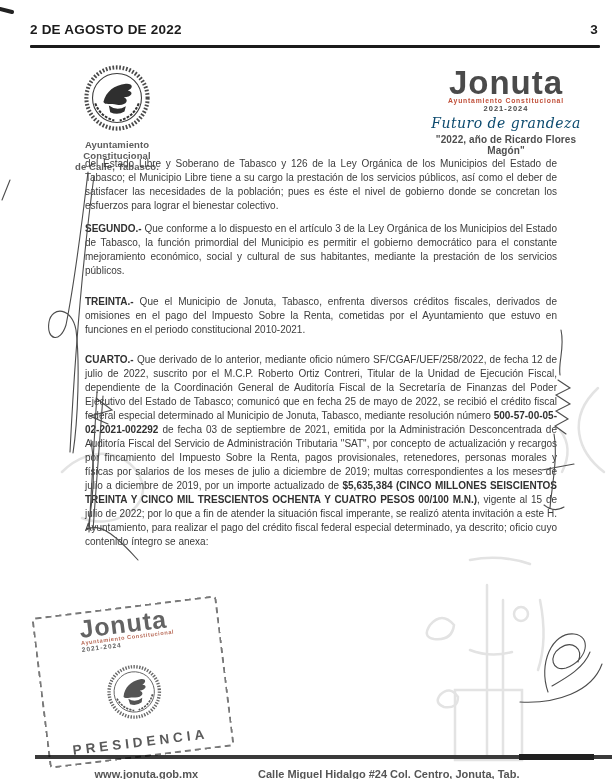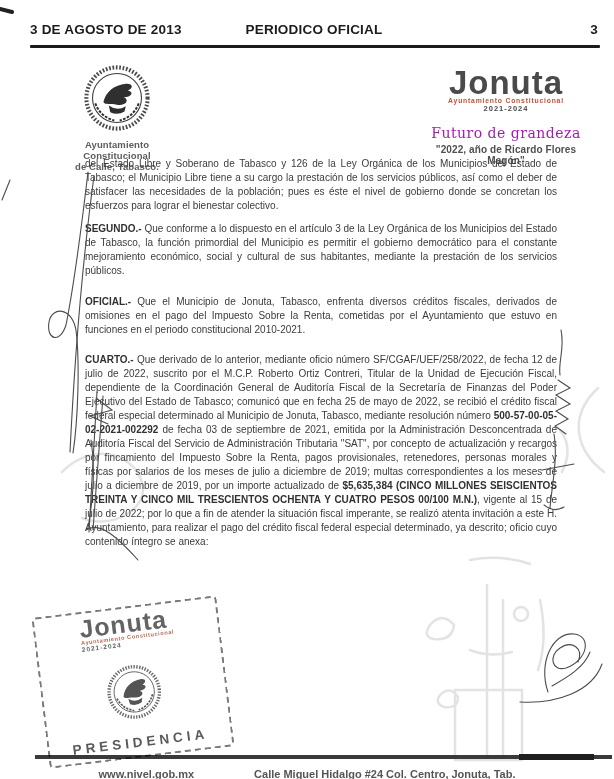--- a/index.html
+++ b/index.html
@@ -29,22 +29,22 @@
   }
 
   .right-logo{position:absolute;right:18px;top:68px;width:180px;text-align:center;}
   .jonuta-word{
     font-size:33px;font-weight:800;color:#4a4a4a;letter-spacing:1px;line-height:30px;
     font-family:"Liberation Sans",sans-serif;
   }
   .jonuta-sub{font-size:6.8px;font-weight:bold;color:#c0503a;letter-spacing:.8px;margin-top:-1px;}
   .jonuta-term{font-size:7.5px;font-weight:bold;color:#4a4a4a;letter-spacing:1px;}
   .jonuta-motto{
-    font-family:"DejaVu Serif",serif;font-size:14px;color:#a21caf;
-    margin-top:12px;letter-spacing:.5px;
+    font-family:"DejaVu Serif",serif;font-style:italic;font-size:14px;color:#0c4a6e;
+    margin-top:2px;letter-spacing:.5px;
   }
   .jonuta-quote{font-size:10px;font-weight:bold;color:#4f4f4f;margin-top:3px;letter-spacing:.1px;}
 
   
   .body-col{
     position:absolute;left:85px;top:157px;width:472px;z-index:4;
     font-size:10px;line-height:14px;text-align:justify;color:#3b3b3b;
   }
   .body-col p{margin:0;}
   .body-col .m1{margin-top:9px;}
@@ -95,22 +95,21 @@
       <path d="M470,650 q20,8 42,2"></path>
       <path d="M540,600 q8,40 -2,70"></path>
       <path d="M598,388 C 566,418 578,452 604,472"></path>
       <path d="M560,430 q14,18 2,42"></path>
       <path d="M62,472 C 92,442 132,452 142,482 C 150,510 110,530 82,518"></path>
       <path d="M470,560 q30,-6 60,4"></path>
     </g>
   </svg>
 
   <div class="header">
-    <span>3 DE AGOSTO DE 2013</span>
-    <span class="title">PERIODICO OFICIAL</span>
+    <span>2 DE AGOSTO DE 2022</span>
     <span>3</span>
   </div>
   <div class="header-rule"></div>
 
   <div class="left-logo">
     <svg class="seal" viewBox="0 0 100 100">
       <circle cx="50" cy="50" r="45" fill="none" stroke="#4a4a4a" stroke-width="6" stroke-dasharray="2.5 2.5"></circle>
       <circle cx="50" cy="50" r="36" fill="none" stroke="#3c3c3c" stroke-width="1.6"></circle>
       <path d="M30,56 C34,40 46,31 63,29 C73,28 75,35 66,39 C76,41 71,49 60,49 C69,53 63,62 50,60 C39,58 33,61 30,56 Z" fill="#2f2f2f"></path>
       <path d="M38,61 q12,9 25,1 l-2,8 q-10,6 -21,1 Z" fill="#2f2f2f"></path>
@@ -132,21 +131,21 @@
   </div>
 
   <div class="body-col">
     <p>
       <span>del Estado Libre y Soberano de Tabasco y 126 de la Ley Orgánica de los Municipios del Estado de Tabasco; el Municipio Libre tiene a su cargo la prestación de los servicios públicos, así como el deber de satisfacer las necesidades de la población; pues es éste el nivel de gobierno donde se concretan los esfuerzos para lograr el bienestar colectivo.</span>
     </p>
     <p class="m1">
       <b>SEGUNDO.-</b><span> Que conforme a lo dispuesto en el artículo 3 de la Ley Orgánica de los Municipios del Estado de Tabasco, la función primordial del Municipio es permitir el gobierno democrático para el constante mejoramiento económico, social y cultural de sus habitantes, mediante la prestación de los servicios públicos.</span>
     </p>
     <p class="m2">
-      <b>OFICIAL.-</b><span> Que el Municipio de Jonuta, Tabasco, enfrenta diversos créditos fiscales, derivados de omisiones en el pago del Impuesto Sobre la Renta, cometidas por el Ayuntamiento que estuvo en funciones en el periodo constitucional 2010-2021.</span>
+      <b>TREINTA.-</b><span> Que el Municipio de Jonuta, Tabasco, enfrenta diversos créditos fiscales, derivados de omisiones en el pago del Impuesto Sobre la Renta, cometidas por el Ayuntamiento que estuvo en funciones en el periodo constitucional 2010-2021.</span>
     </p>
     <p class="m3">
       <b>CUARTO.-</b><span> Que derivado de lo anterior, mediante oficio número SF/CGAF/UEF/258/2022, de fecha 12 de julio de 2022, suscrito por el M.C.P. Roberto Ortiz Contreri, Titular de la Unidad de Ejecución Fiscal, dependiente de la Coordinación General de Auditoría Fiscal de la Secretaría de Finanzas del Poder Ejecutivo del Estado de Tabasco; comunicó que en fecha 25 de mayo de 2022, se recibió el crédito fiscal federal especial determinado al Municipio de Jonuta, Tabasco, mediante resolución número </span><b>500-57-00-05-02-2021-002292</b><span> de fecha 03 de septiembre de 2021, emitida por la Administración Desconcentrada de Auditoría Fiscal del Servicio de Administración Tributaria "SAT", por concepto de actualización y recargos por fincamiento del Impuesto Sobre la Renta, pagos provisionales, retenedores, personas morales y físicas por salarios de los meses de julio a diciembre de 2019; multas correspondientes a los meses de julio a diciembre de 2019, por un importe actualizado de </span><b>$5,635,384 (CINCO MILLONES SEISCIENTOS TREINTA Y CINCO MIL TRESCIENTOS OCHENTA Y CUATRO PESOS 00/100 M.N.)</b><span>, vigente al 15 de julio de 2022; por lo que a fin de atender la situación fiscal imperante, se realizó atenta invitación a este H. Ayuntamiento, para realizar el pago del crédito fiscal federal especial determinado, ya descrito; oficio cuyo contenido íntegro se anexa:</span>
     </p>
   </div>
 
   <div class="stamp">
     <div>
       <div class="s-word">Jonuta</div>
       <div class="s-sub">Ayuntamiento Constitucional</div>
@@ -187,17 +186,17 @@
 
       <path d="M548,692 C 538,664 552,632 574,634 C 592,636 588,660 566,668 C 552,672 548,656 560,648 C 572,640 584,648 578,662"></path>
       <path d="M552,686 C 566,678 584,668 590,652"></path>
       <path d="M520,702 C 556,704 592,692 602,664"></path>
     </g>
   </svg>
 
   <div class="footer-bar"></div>
   <div class="footer-bar-dark"></div>
   <div class="footer-links">
-    <span>www.nivel.gob.mx</span>
+    <span>www.jonuta.gob.mx</span>
     <span>Calle Miguel Hidalgo #24 Col. Centro, Jonuta, Tab.</span>
   </div>
 
 </div>
 
 </body></html>

